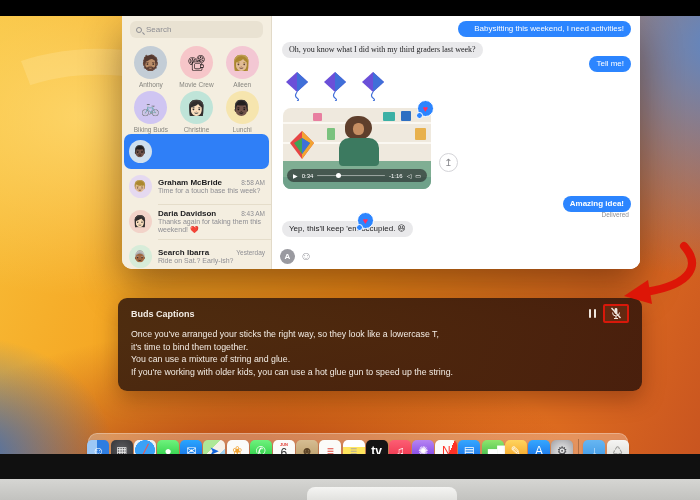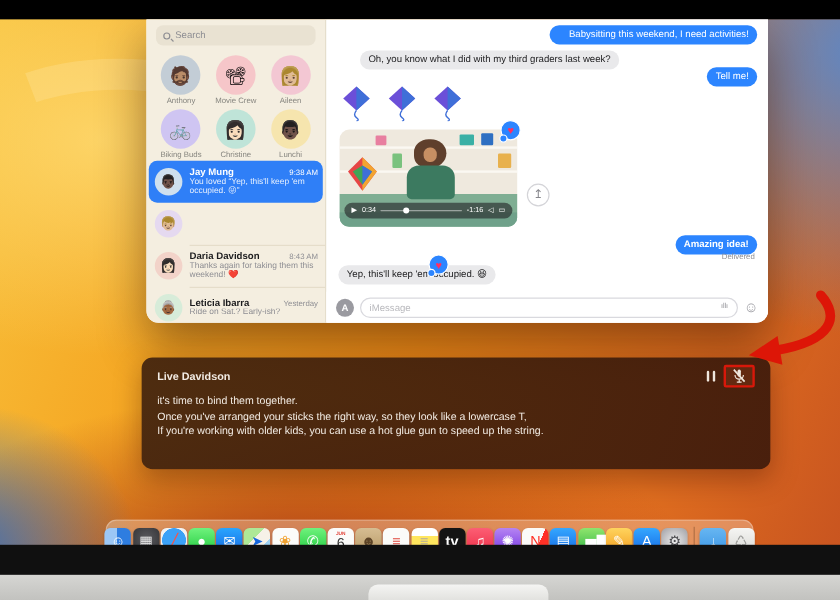--- a/index.html
+++ b/index.html
@@ -51,21 +51,21 @@
   .conv-time { font-size:6.5px; color:#8e8e93; }
   .conv-prev { font-size:7px; color:#8e8e93; line-height:8.5px; max-height:17px; overflow:hidden; }
   .conv.selected .conv-name, .conv.selected .conv-time { color:#fff; }
   .conv.selected .conv-prev { color:rgba(255,255,255,.88); }
 
   .thread { flex:1; position:relative; background:#fff; }
   .bubble { position:absolute; max-width:270px; padding:3px 7px; border-radius:9px; font-size:8px; line-height:9.5px; }
   .blue { background:#2c85ff; color:#fff; }
   .gray { background:#e9e9eb; color:#1c1c1e; }
   .b1 { top:5px; right:9px;padding-left:16px; }
-  .b2 { top:26px; left:28px; }
+  .b2 { top:26px; left:10px;font-family:Liberation Serif, serif; }
   .b3 { top:40px; right:9px; }
   .b4 { top:180px; right:9px;font-weight:bold; }
   .b5 { top:205px; left:10px; }
   .delivered { position:absolute; top:195px; right:11px; font-size:6.5px; color:#8e8e93; }
   .kites { position:absolute; top:55px; left:12px; display:flex; gap:12px; }
   .tapback { position:absolute; width:17px; height:17px; background:#2c85ff; border-radius:50%;
     display:flex; align-items:center; justify-content:center; color:#ff2e63; font-size:9px; border:1.5px solid #fff; }
   .tapback::after { content:""; position:absolute; left:-2px; bottom:-3px; width:5px; height:5px;
     background:#2c85ff; border-radius:50%; border:1px solid #fff; }
   .tb-video { top:84px; left:145px; }
@@ -175,46 +175,46 @@
             </div>
             <div class="pin">
               <div class="pin-av" style="background: rgb(246, 229, 174);">👨🏿</div>
               <div class="pin-name">Lunchi</div>
             </div>
           </div>
         <div class="convs">
 
         <div class="conv selected">
               <div class="conv-av" style="background: rgb(207, 224, 238);">👨🏿</div>
+            </div>
+            <div class="conv">
+              <div class="conv-av" style="background: rgb(229, 217, 240);">👦🏼</div>
               <div class="conv-body">
                 <div class="conv-top">
-                  <span class="conv-name">Jay Mung</span>
-                  <span class="conv-time">9:38 AM</span>
+                  <span class="conv-name">Graham McBride</span>
+                  <span class="conv-time">8:58 AM</span>
                 </div>
-                <div class="conv-prev">You loved “Yep, this'll keep 'em occupied. 😜”</div>
+                <div class="conv-prev">Time for a touch base this week?</div>
               </div>
-            </div>
-            <div class="conv">
-              <div class="conv-av" style="background: rgb(229, 217, 240);">👦🏼</div>
             </div>
             <div class="conv">
               <div class="conv-av" style="background: rgb(242, 211, 201);">👩🏻</div>
               <div class="conv-body">
                 <div class="conv-top">
                   <span class="conv-name">Daria Davidson</span>
                   <span class="conv-time">8:43 AM</span>
                 </div>
                 <div class="conv-prev">Thanks again for taking them this weekend! ❤️</div>
               </div>
             </div>
             <div class="conv">
               <div class="conv-av" style="background: rgb(215, 236, 217);">👵🏾</div>
               <div class="conv-body">
                 <div class="conv-top">
-                  <span class="conv-name">Leticia Ibarra</span>
+                  <span class="conv-name">Search Ibarra</span>
                   <span class="conv-time">Yesterday</span>
                 </div>
                 <div class="conv-prev">Ride on Sat.? Early-ish?</div>
               </div>
             </div>
           </div>
       </div>
 
       <div class="thread">
         <div class="bubble blue b1">Babysitting this weekend, I need activities!</div>
@@ -271,52 +271,49 @@
         <div class="tapback tb-video">♥</div>
         <div class="share">↥</div>
 
         <div class="bubble blue b4">Amazing idea!</div>
         <div class="delivered">Delivered</div>
         <div class="bubble gray b5">Yep, this'll keep 'em occupied. 😆</div>
         <div class="tapback tb-b5">♥</div>
 
         <div class="inputbar">
           <div class="appsbtn">A</div>
-          <div class="ifield">
-            <span class="ph">iMessage</span>
-            <span class="wave">ıllı</span>
-          </div>
           <span class="smiley">☺</span>
         </div>
       </div>
     </div>
 
     <div class="lc">
       <div class="lc-head">
-        <span class="lc-title">Live Davidson</span>
+        <span class="lc-title">Buds Captions</span>
         <span class="lc-ctrls">
           <span class="pause">
               <span></span>
               <span></span>
             </span>
           <span class="micbox">
             <svg width="12" height="13" viewBox="0 0 12 13">
               <rect x="4.6" y="1" width="2.8" height="6" rx="1.4" fill="#f0e6dc"></rect>
               <path d="M2.5 5.5 a3.5 3.5 0 0 0 7 0" stroke="#f0e6dc" stroke-width="1" fill="none"></path>
               <line x1="6" y1="9" x2="6" y2="11.5" stroke="#f0e6dc" stroke-width="1"></line>
               <line x1="4" y1="11.5" x2="8" y2="11.5" stroke="#f0e6dc" stroke-width="1"></line>
               <line x1="1.5" y1="1" x2="10.5" y2="11" stroke="#f0e6dc" stroke-width="1.4"></line>
             </svg>
           </span>
         </span>
       </div>
       <div class="lc-lines">
 
-      <div class="lc-line">it's time to bind them together.</div>
-          <div class="lc-line">Once you've arranged your sticks the right way, so they look like a lowercase T,</div>
+      <div class="lc-line">Once you've arranged your sticks the right way, so they look like a lowercase T,</div>
+          <div class="lc-line">it's time to bind them together.</div>
+          <div class="lc-line">You can use a mixture of string and glue.</div>
           <div class="lc-line">If you're working with older kids, you can use a hot glue gun to speed up the string.</div>
         </div>
     </div>
 
     <svg class="arrow" viewBox="0 0 88 68">
       <path d="M72 8 C 88 26, 82 46, 34 54" stroke="#dd1607" stroke-width="8" fill="none" stroke-linecap="round"></path>
       <polygon points="36,42 12,58 40,66" fill="#dd1607"></polygon>
     </svg>
 
     <div class="dock">

